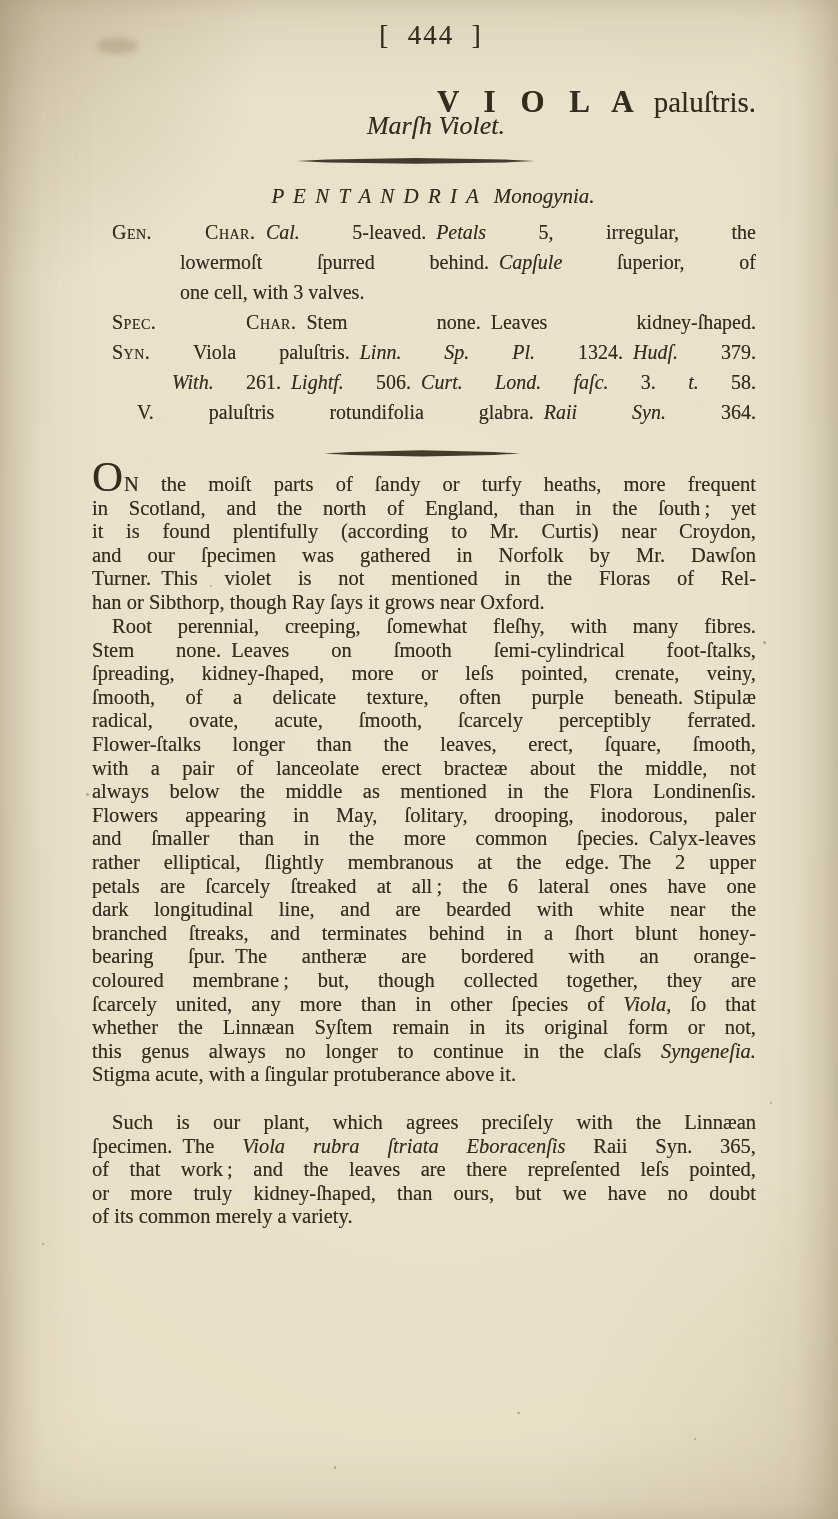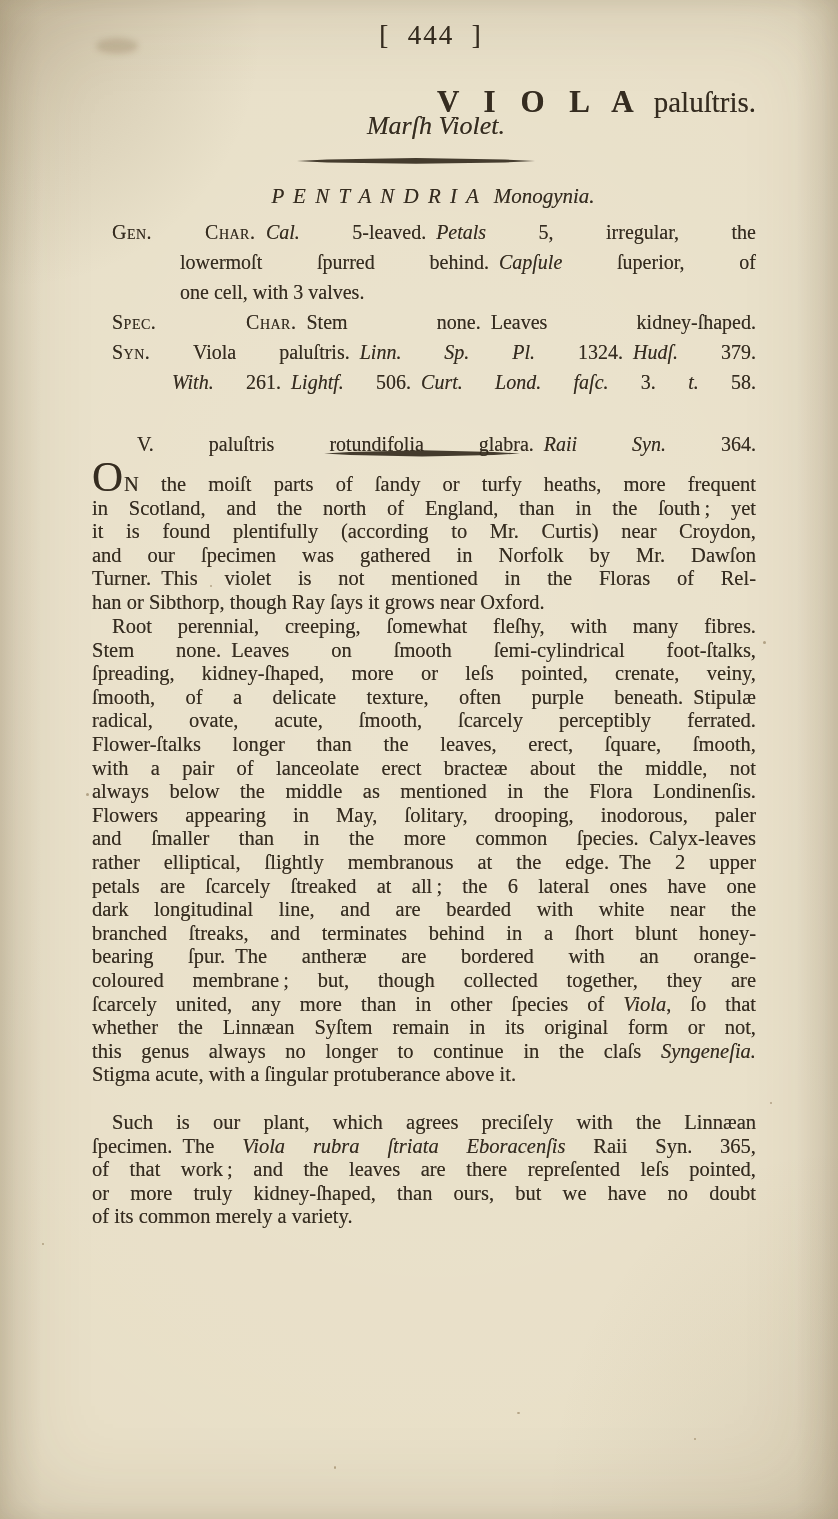--- a/index.html
+++ b/index.html
@@ -46,21 +46,21 @@
   .body{position:absolute;width:100%;font-size:20.5px;line-height:23.6px;}
   .p1{top:473px;}
   .p2{top:615px;}
   .p3{top:1111px;}
   .tline{text-align:justify;text-align-last:justify;}
   .tline.noj{text-align-last:left;}
   .tline.find{text-indent:20px;}
   .tline.hang{margin-left:20px;}
   .tline.ind1{margin-left:88px;}
   .tline.ind2{margin-left:80px;}
-  .tline.indV{margin-left:45px;margin-top:32px;}
+  .tline.indV{margin-left:45px;}
   .s-i{font-style:italic;}
   .s-sc{font-variant:small-caps;letter-spacing:0.5px;}
   .s-init{font-size:43px;line-height:0;letter-spacing:1px;}
   .content, .tline{text-shadow:0 0 0.5px rgba(53,44,32,0.55);}
   .speck{position:absolute;border-radius:50%;background:rgba(112,88,50,0.45);pointer-events:none;}
   .smudge{position:absolute;border-radius:50%;background:rgba(112,88,50,0.22);filter:blur(3px);pointer-events:none;}
 </style>
 </head>
 <body>
 

